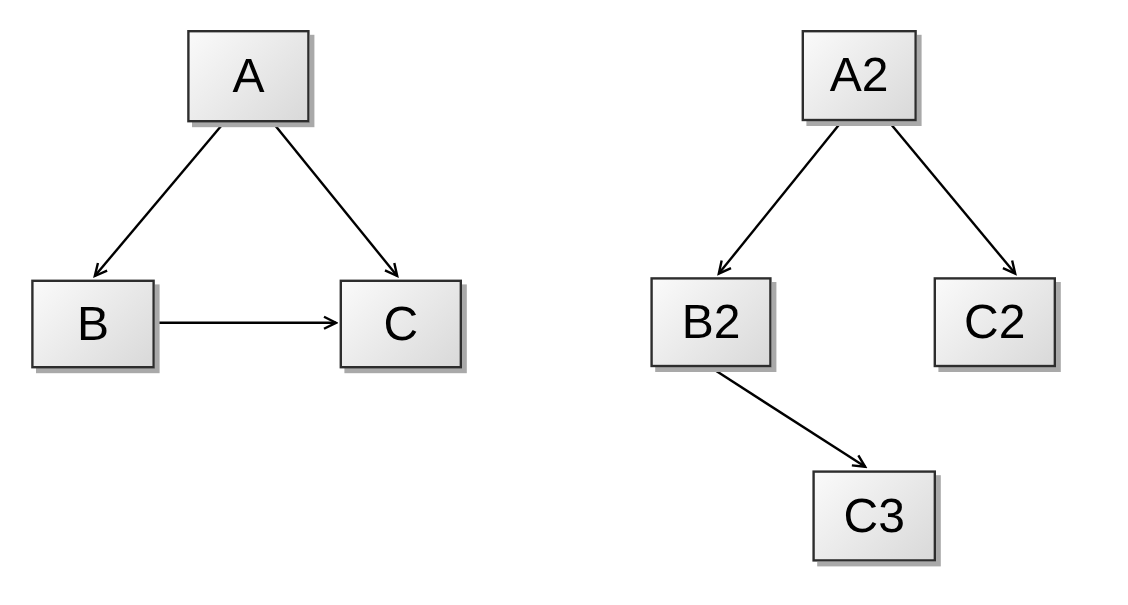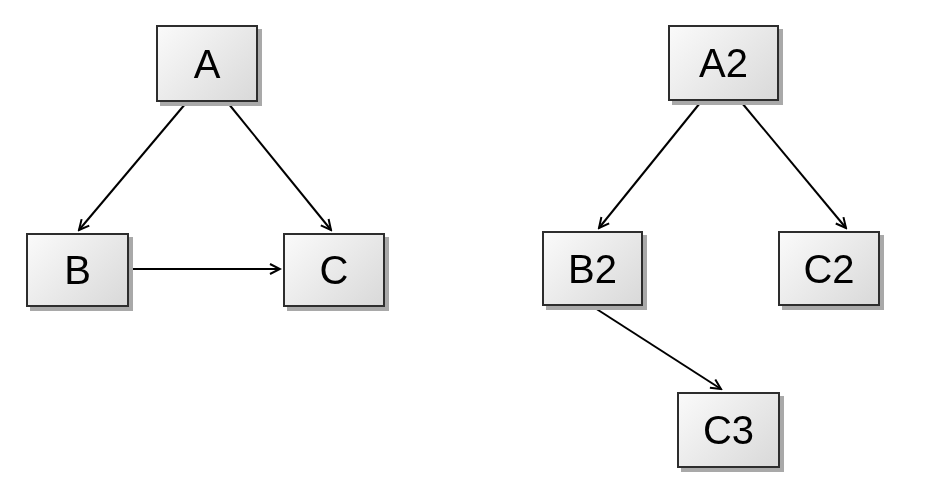--- a/index.html
+++ b/index.html
@@ -68,21 +68,21 @@
   <div id="nodes-layer">
       <div class="node" style="left: 156px; top: 25px; width: 102px; height: 77px;">
         <span class="node-label">A</span>
       </div>
       <div class="node" style="left: 26px; top: 233px; width: 103px; height: 74px;">
         <span class="node-label">B</span>
       </div>
       <div class="node" style="left: 283px; top: 233px; width: 102px; height: 74px;">
         <span class="node-label">C</span>
       </div>
-      <div class="node" style="left: 668px; top: 25px; width: 111px; height: 76px;">
+      <div class="node" style="left: 668px; top: 25px; width: 96px; height: 76px;">
         <span class="node-label">A2</span>
       </div>
       <div class="node" style="left: 542px; top: 231px; width: 101px; height: 75px;">
         <span class="node-label">B2</span>
       </div>
       <div class="node" style="left: 778px; top: 231px; width: 102px; height: 75px;">
         <span class="node-label">C2</span>
       </div>
       <div class="node" style="left: 677px; top: 392px; width: 103px; height: 76px;">
         <span class="node-label">C3</span>

